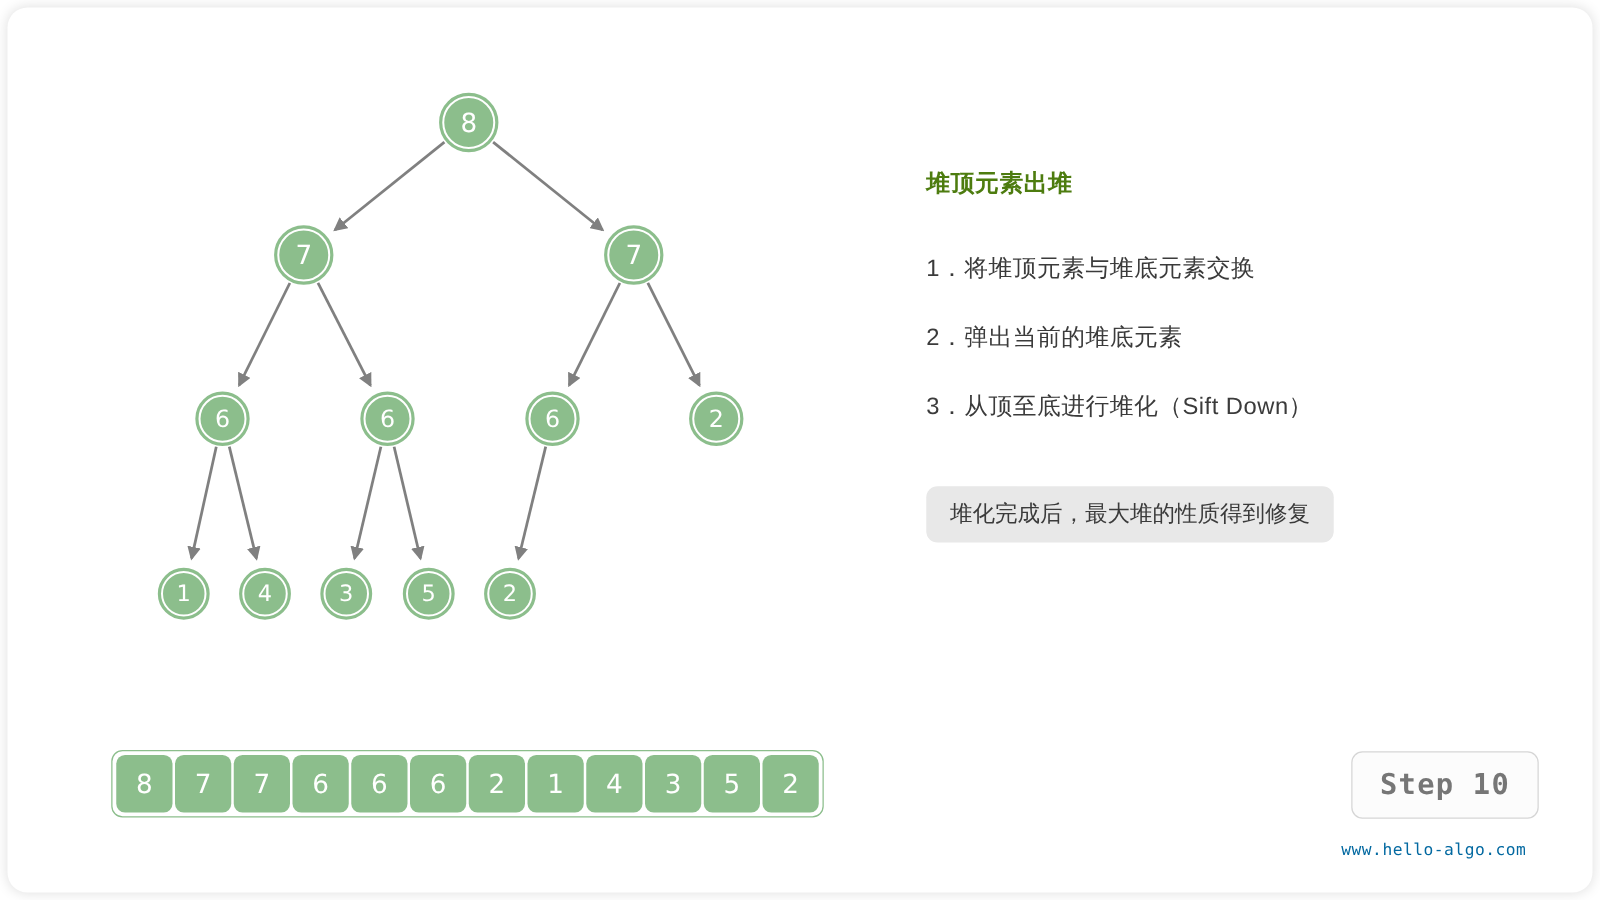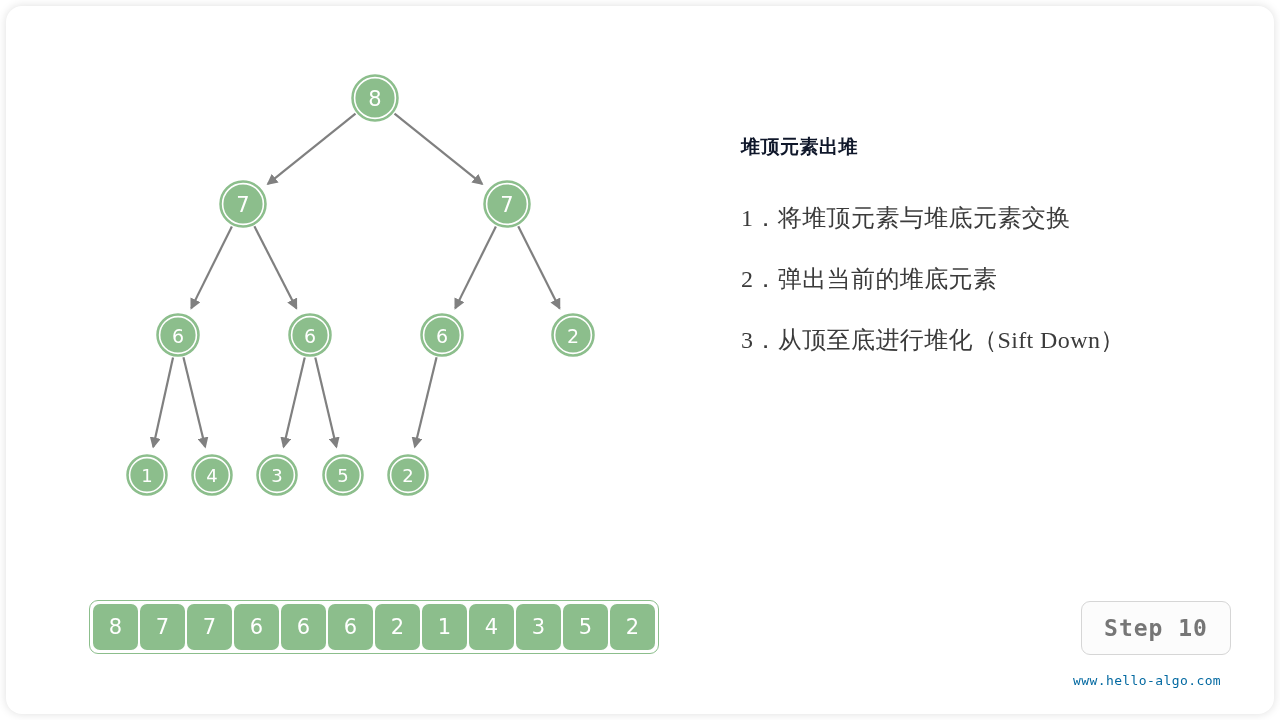--- a/index.html
+++ b/index.html
@@ -43,31 +43,31 @@
   
   #panel {
     position: absolute;
     left: 741px;
     top: 134px;
     width: 470px;
   }
   #panel-title {
     font-size: 19px;
     font-weight: bold;
-    color: #0f172a;
+    color: #4d7c0f;
     letter-spacing: 0.5px;
     margin: 0 0 42px 0;
     font-family: "DejaVu Sans", "Liberation Sans", sans-serif;
   }
   .step-line {
-    font-size: 24px;
+    font-size: 19px;
     color: #3b3b3b;
     margin-bottom: 29px;
     white-space: nowrap;
-    font-family: Liberation Serif, serif;
+    font-family: Liberation Sans, sans-serif;
     letter-spacing: 0.4px;
   }
   #note-box {
     display: inline-block;
     margin-top: 22px;
     background: #e8e8e8;
     border-radius: 9px;
     padding: 10px 19px 11px 19px;
     font-size: 18px;
     color: #3b3b3b;
@@ -221,20 +221,21 @@
       </g>
   </svg>
 
   <div id="panel">
     <div id="panel-title">堆顶元素出堆</div>
 
     <div class="step-line">1．将堆顶元素与堆底元素交换</div>
     <div class="step-line">2．弹出当前的堆底元素</div>
     <div class="step-line">3．从顶至底进行堆化（Sift Down）</div>
 
+    <div id="note-box">堆化完成后，最大堆的性质得到修复</div>
   </div>
 
   <div id="array-wrap">
       <div class="cell">8</div>
       <div class="cell">7</div>
       <div class="cell">7</div>
       <div class="cell">6</div>
       <div class="cell">6</div>
       <div class="cell">6</div>
       <div class="cell">2</div>

